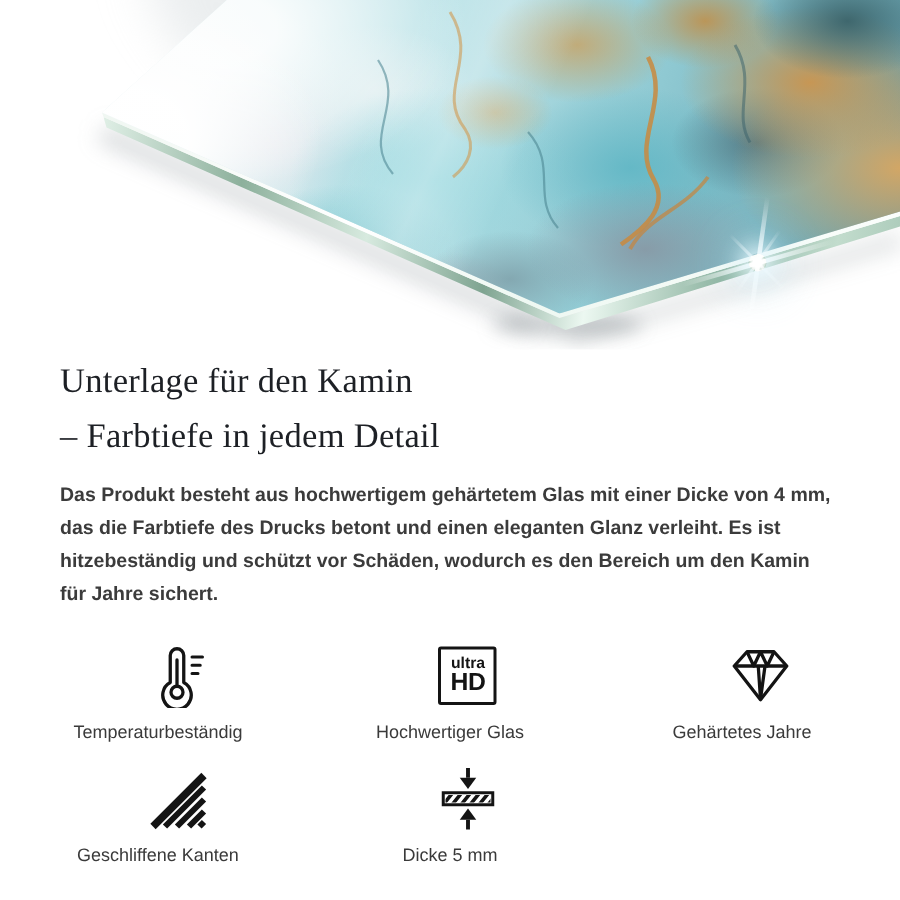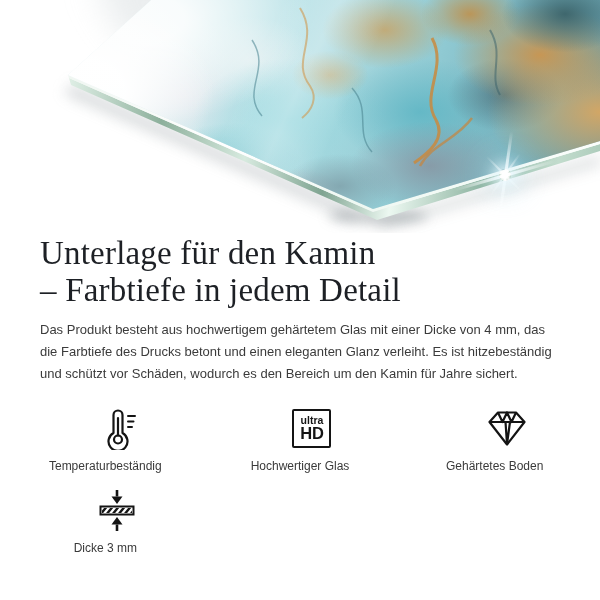--- a/index.html
+++ b/index.html
@@ -69,23 +69,23 @@
   .sp-v{left:-1.5px;top:-44px;width:3px;height:88px;transform:rotate(8deg);
     background:linear-gradient(180deg,rgba(255,255,255,0),rgba(255,255,255,.98) 46%,rgba(255,255,255,.98) 54%,rgba(255,255,255,0));}
   .sp-d1{left:-26px;top:-1px;width:52px;height:2px;transform:rotate(45deg);opacity:.8;
     background:linear-gradient(90deg,rgba(255,255,255,0),#fff,rgba(255,255,255,0));}
   .sp-d2{left:-26px;top:-1px;width:52px;height:2px;transform:rotate(-55deg);opacity:.8;
     background:linear-gradient(90deg,rgba(255,255,255,0),#fff,rgba(255,255,255,0));}
 
   
   .content{padding:0 40px;}
   .heading{margin:2px 0 0;font-family:"Liberation Serif","DejaVu Serif",serif;font-weight:400;
-    font-size:33px;line-height:37px;color:#1d2025;letter-spacing:.2px;}
+    font-size:23px;line-height:37px;color:#1d2025;letter-spacing:.2px;}
   .heading span{display:block;}
-  .body-text{margin:10px 0 0;max-width:540px;font-size:13px;line-height:22px;color:#3b3b3b;}
+  .body-text{margin:10px 0 0;max-width:540px;font-size:13px;line-height:22px;color:#3b3b3b;font-weight:bold;}
 
   
   .features{display:grid;grid-template-columns:repeat(3,1fr);margin:20px 8px 0;row-gap:14px;}
   .feature{display:flex;flex-direction:column;align-items:center;}
   .icon-box{height:46px;display:flex;align-items:center;justify-content:center;padding-left:24px;}
   .feature-label{margin-top:8px;font-size:12px;line-height:14px;color:#3a3a3a;}
   .ico{stroke:#141414;fill:none;stroke-width:2.2;}
   .uhd{width:39px;height:39px;border:2.5px solid #141414;border-radius:2px;box-sizing:border-box;
     display:flex;flex-direction:column;align-items:center;justify-content:center;color:#141414;}
   .uhd .t1{font-size:10.5px;font-weight:700;line-height:11px;}
@@ -155,38 +155,50 @@
 
   <div class="feature">
     <div class="icon-box">
       <svg class="ico" width="44" height="44" viewBox="0 0 44 44" stroke-width="2">
         <path d="M13,6.5 H31 L39.5,16 L22,38.5 L4.5,16 Z" stroke-linejoin="round"></path>
         <path d="M4.5,16 H39.5"></path>
         <path d="M13,6.5 L17.5,16 L22,6.5 L26.5,16 L31,6.5" stroke-linejoin="round"></path>
         <path d="M20.5,16 L22,38 M25,16 L22,38"></path>
       </svg>
     </div>
-    <div class="feature-label">Gehärtetes Boden</div>
-  </div>
-
+    <div class="feature-label">Gehärtetes Jahre</div>
+  </div>
+
+  <div class="feature">
+    <div class="icon-box">
+      <svg width="44" height="44" viewBox="0 0 44 44" fill="none" stroke="#141414">
+        <path d="M7,41 L41,7" stroke-width="5"></path>
+        <path d="M15,41 L41,15" stroke-width="4"></path>
+        <path d="M23,41 L41,23" stroke-width="4"></path>
+        <path d="M31,41 L41,31" stroke-width="4"></path>
+        <path d="M38,41 L41,38" stroke-width="4"></path>
+      </svg>
+    </div>
+    <div class="feature-label">Geschliffene Kanten</div>
+  </div>
 
   <div class="feature">
     <div class="icon-box">
       <svg width="44" height="44" viewBox="0 0 44 44">
         <defs>
             <clipPath id="barclip">
               <rect x="7" y="20" width="30" height="5"></rect>
             </clipPath>
           </defs>
         <rect x="5.5" y="18.5" width="33" height="8" fill="none" stroke="#141414" stroke-width="2"></rect>
         <g clip-path="url(#barclip)" stroke="#141414" stroke-width="2.4">
           <path d="M5,27 L13,17 M11,27 L19,17 M17,27 L25,17 M23,27 L31,17 M29,27 L37,17 M35,27 L43,17"></path>
         </g>
         <path d="M22,2 V8.5" stroke="#141414" stroke-width="2.6"></path>
         <polygon points="16.5,8.5 27.5,8.5 22,16" fill="#141414"></polygon>
         <path d="M22,43 V36.5" stroke="#141414" stroke-width="2.6"></path>
         <polygon points="16.5,36.5 27.5,36.5 22,29" fill="#141414"></polygon>
       </svg>
     </div>
-    <div class="feature-label">Dicke 3 mm</div>
+    <div class="feature-label">Dicke 5 mm</div>
   </div>
 
 </div>
 
 </body></html>

